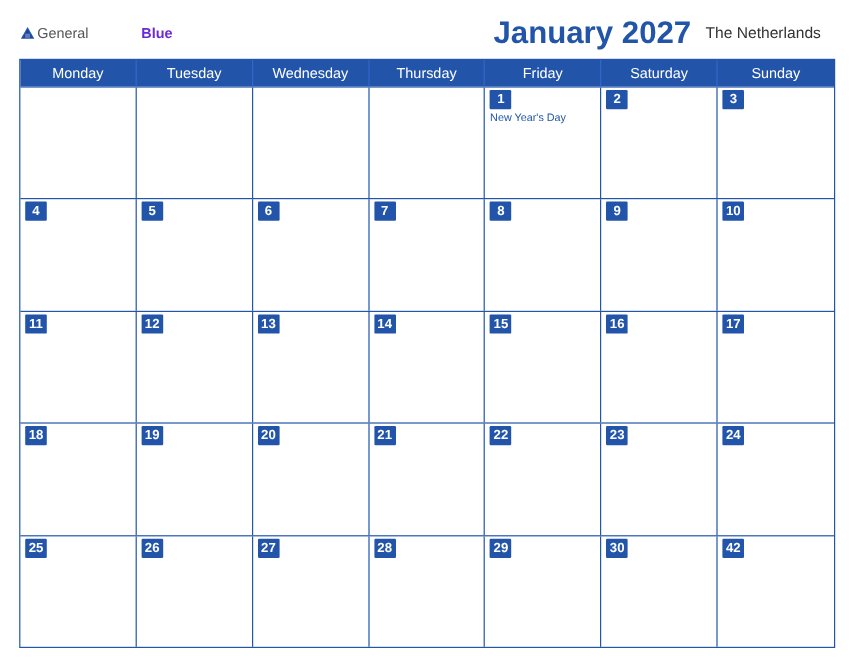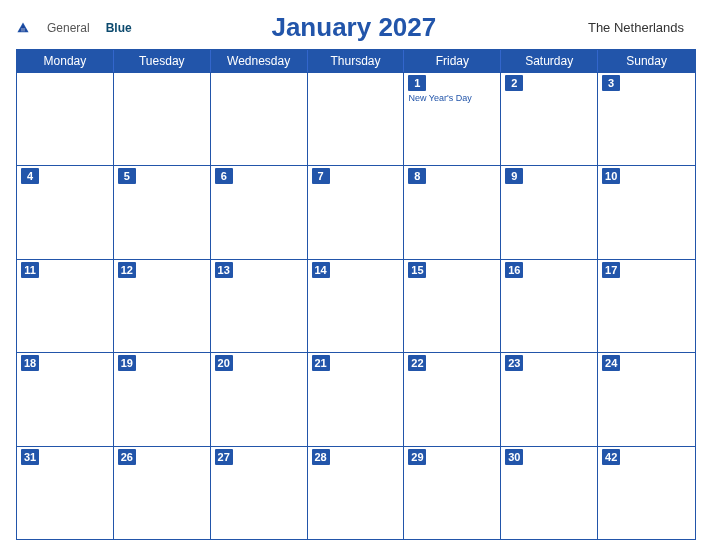--- a/index.html
+++ b/index.html
@@ -24,39 +24,40 @@
       margin-bottom: 6px;
     }
     .logo-area {
       display: flex;
       flex-direction: column;
       align-items: flex-start;
     }
     .logo-text {
       display: flex;
       align-items: flex-start;
-      gap: 16px;
+      gap: 0;
     }
     .logo-general {
       font-size: 12px;
       color: #555;
       font-weight: normal;
     }
     .logo-blue {
       font-size: 12px;
-      color: #0c4a6e;
+      color: #6d28d9;
       font-weight: bold;
+      margin-left: 44px;
     }
     .logo-icon {
       width: 14px;
       height: 14px;
       margin-right: 1px;
     }
     .title-area {
-      text-align: center;
+      text-align: right;
       flex: 1;
     }
     .calendar-title {
       font-size: 26px;
       color: #2255aa;
       font-weight: bold;
     }
     .country-label {
       font-size: 13px;
       color: #333;
@@ -252,21 +253,21 @@
           </div>
           <div class="day-cell">
             <div class="day-number">23</div>
           </div>
           <div class="day-cell">
             <div class="day-number">24</div>
           </div>
         </div>
         <div class="week-row">
           <div class="day-cell">
-            <div class="day-number">31</div>
+            <div class="day-number">25</div>
           </div>
           <div class="day-cell">
             <div class="day-number">26</div>
           </div>
           <div class="day-cell">
             <div class="day-number">27</div>
           </div>
           <div class="day-cell">
             <div class="day-number">28</div>
           </div>

